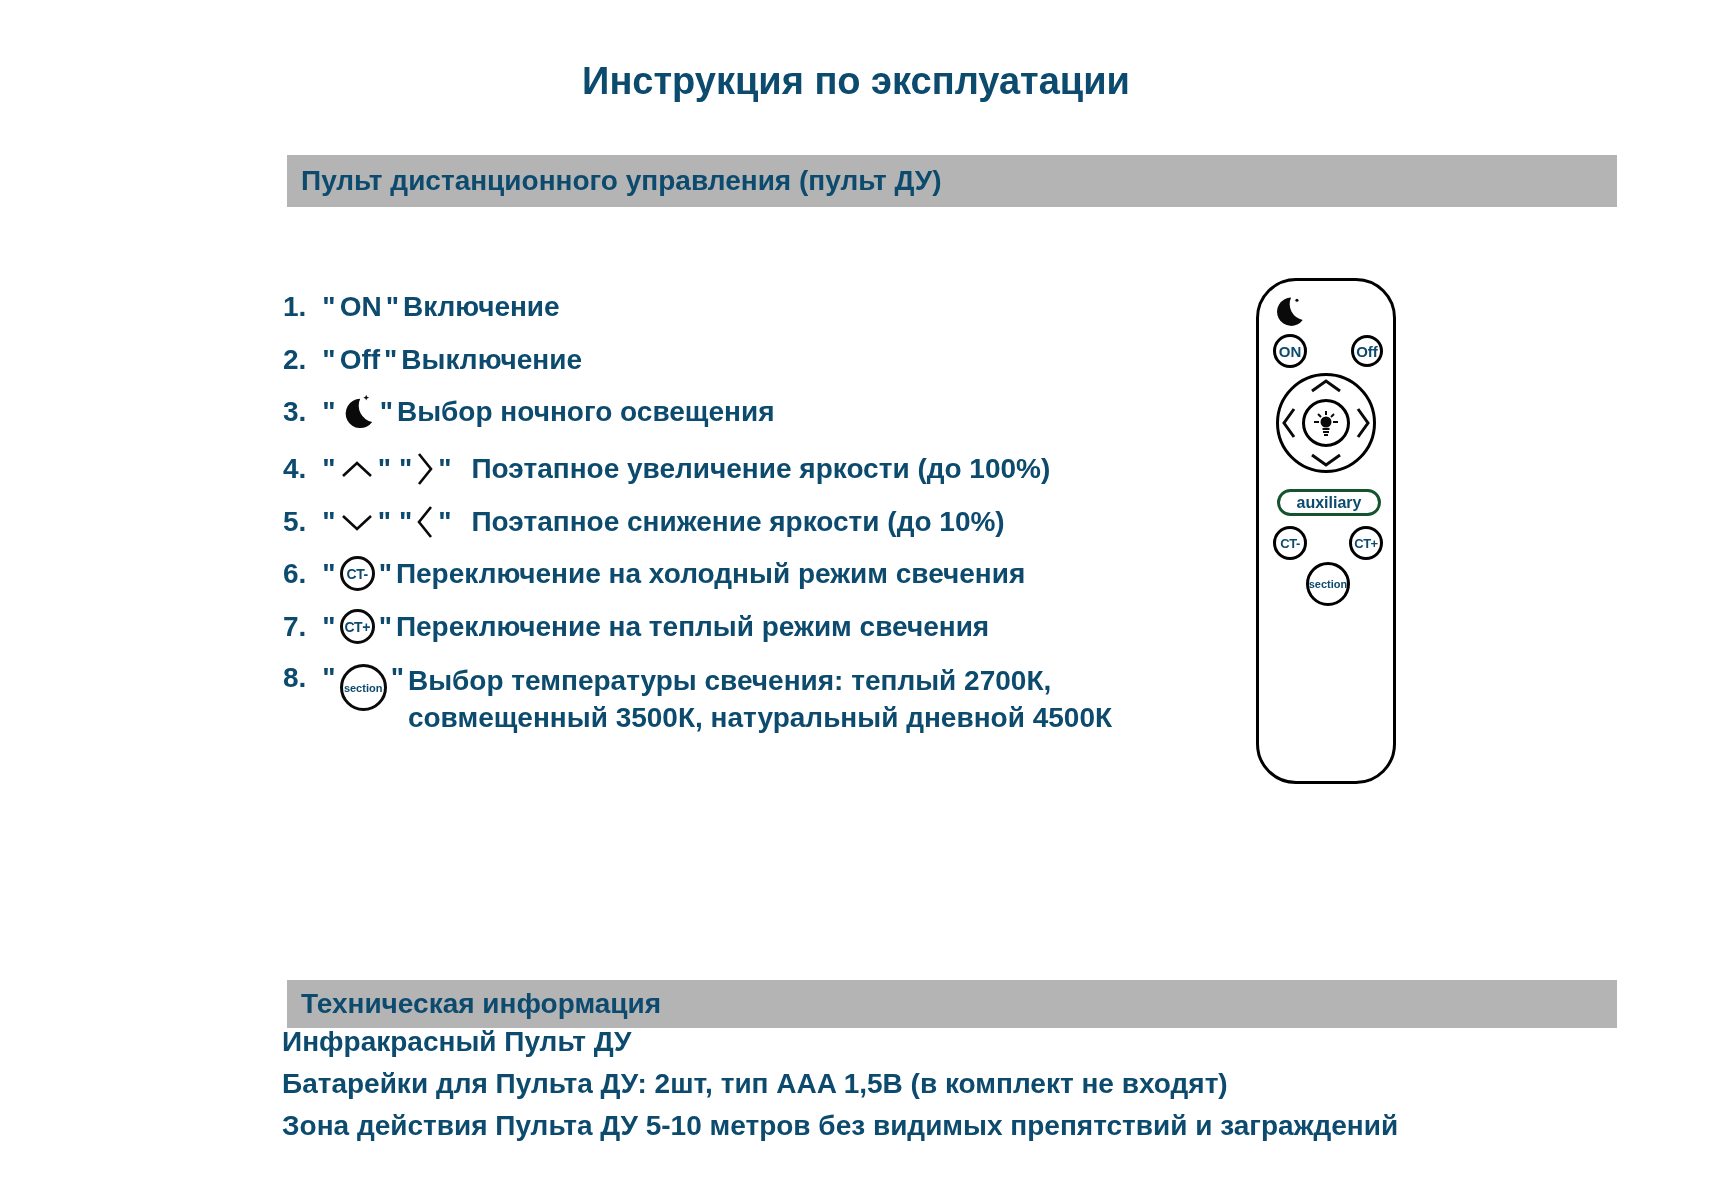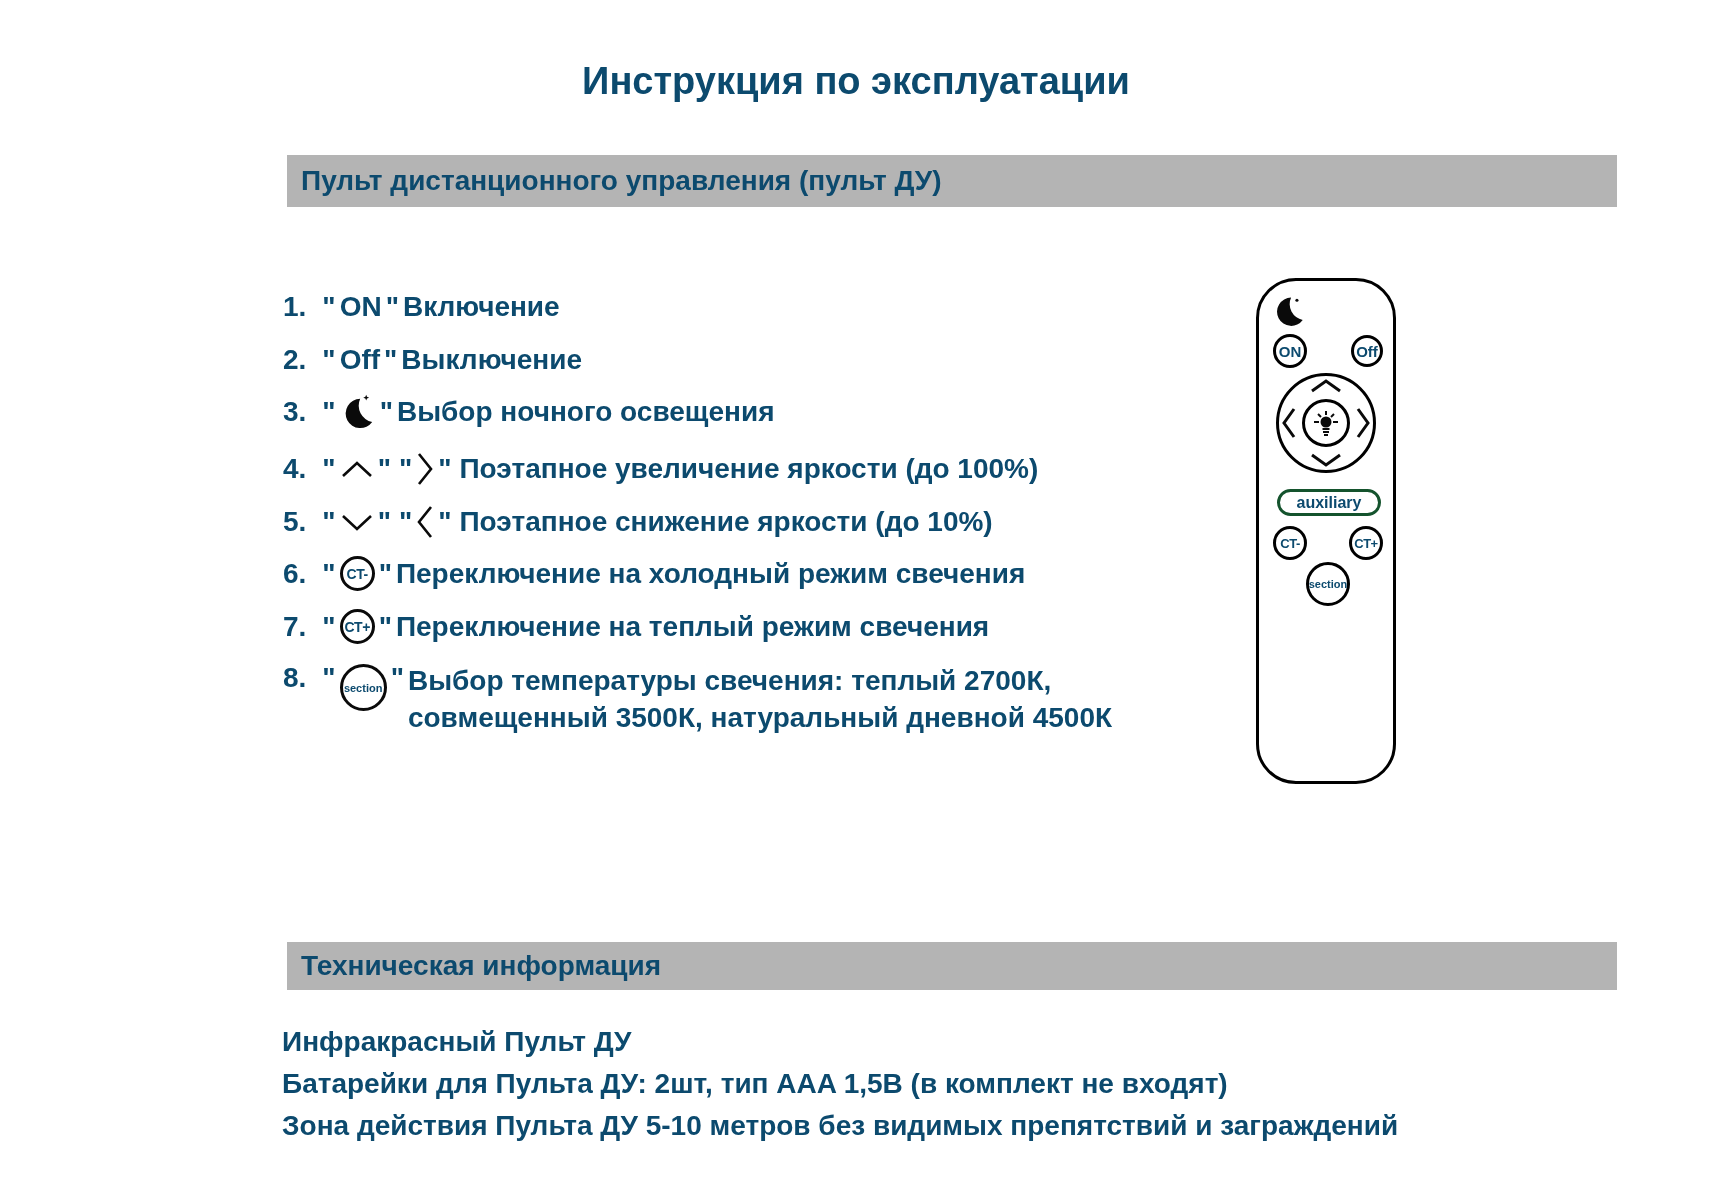--- a/index.html
+++ b/index.html
@@ -4,28 +4,28 @@
 <style>
   html,body{margin:0;padding:0;background:#fff;}
   .page{position:relative;width:1715px;height:1200px;background:#ffffff;
         font-family:"Liberation Sans",sans-serif;color:#0c4a6e;overflow:hidden;}
   .title{position:absolute;left:255px;top:60px;width:1202px;text-align:center;
          font-size:38px;font-weight:bold;}
   .band{position:absolute;left:255px;width:1330px;background:#b4b4b4;
         display:flex;align-items:center;padding-left:14px;box-sizing:border-box;
         font-weight:bold;font-size:28px;margin-left:32px;}
   .band1{top:155px;height:52px;}
-  .band2{top:942px;height:48px;}
+  .band2{top:980px;height:48px;}
   .row{position:absolute;left:283px;display:flex;align-items:center;
        font-weight:bold;font-size:28px;white-space:nowrap;}
   .row8{align-items:flex-start;}
   .num{margin-right:12px;}
   .q{margin:0 4px;}
   .desc{}
-  .desc2{margin-left:4px;}
+  .desc2{margin-left:16px;}
   .icon-wrap{display:inline-flex;align-items:center;justify-content:center;}
   .badge{display:inline-flex;align-items:center;justify-content:center;
          border:3px solid #0a0a0a;border-radius:50%;font-weight:bold;
          box-sizing:border-box;background:#fff;}
   .badge-sm{width:35px;height:35px;font-size:14px;letter-spacing:-0.5px;}
   .badge-lg{width:47px;height:47px;font-size:11px;margin-top:2px;}
   .multiline div{line-height:37px;}
   
   .rc-body{position:absolute;left:1256px;top:278px;width:140px;height:506px;
            border:3px solid #000;border-radius:40px;box-sizing:border-box;background:#fff;}

